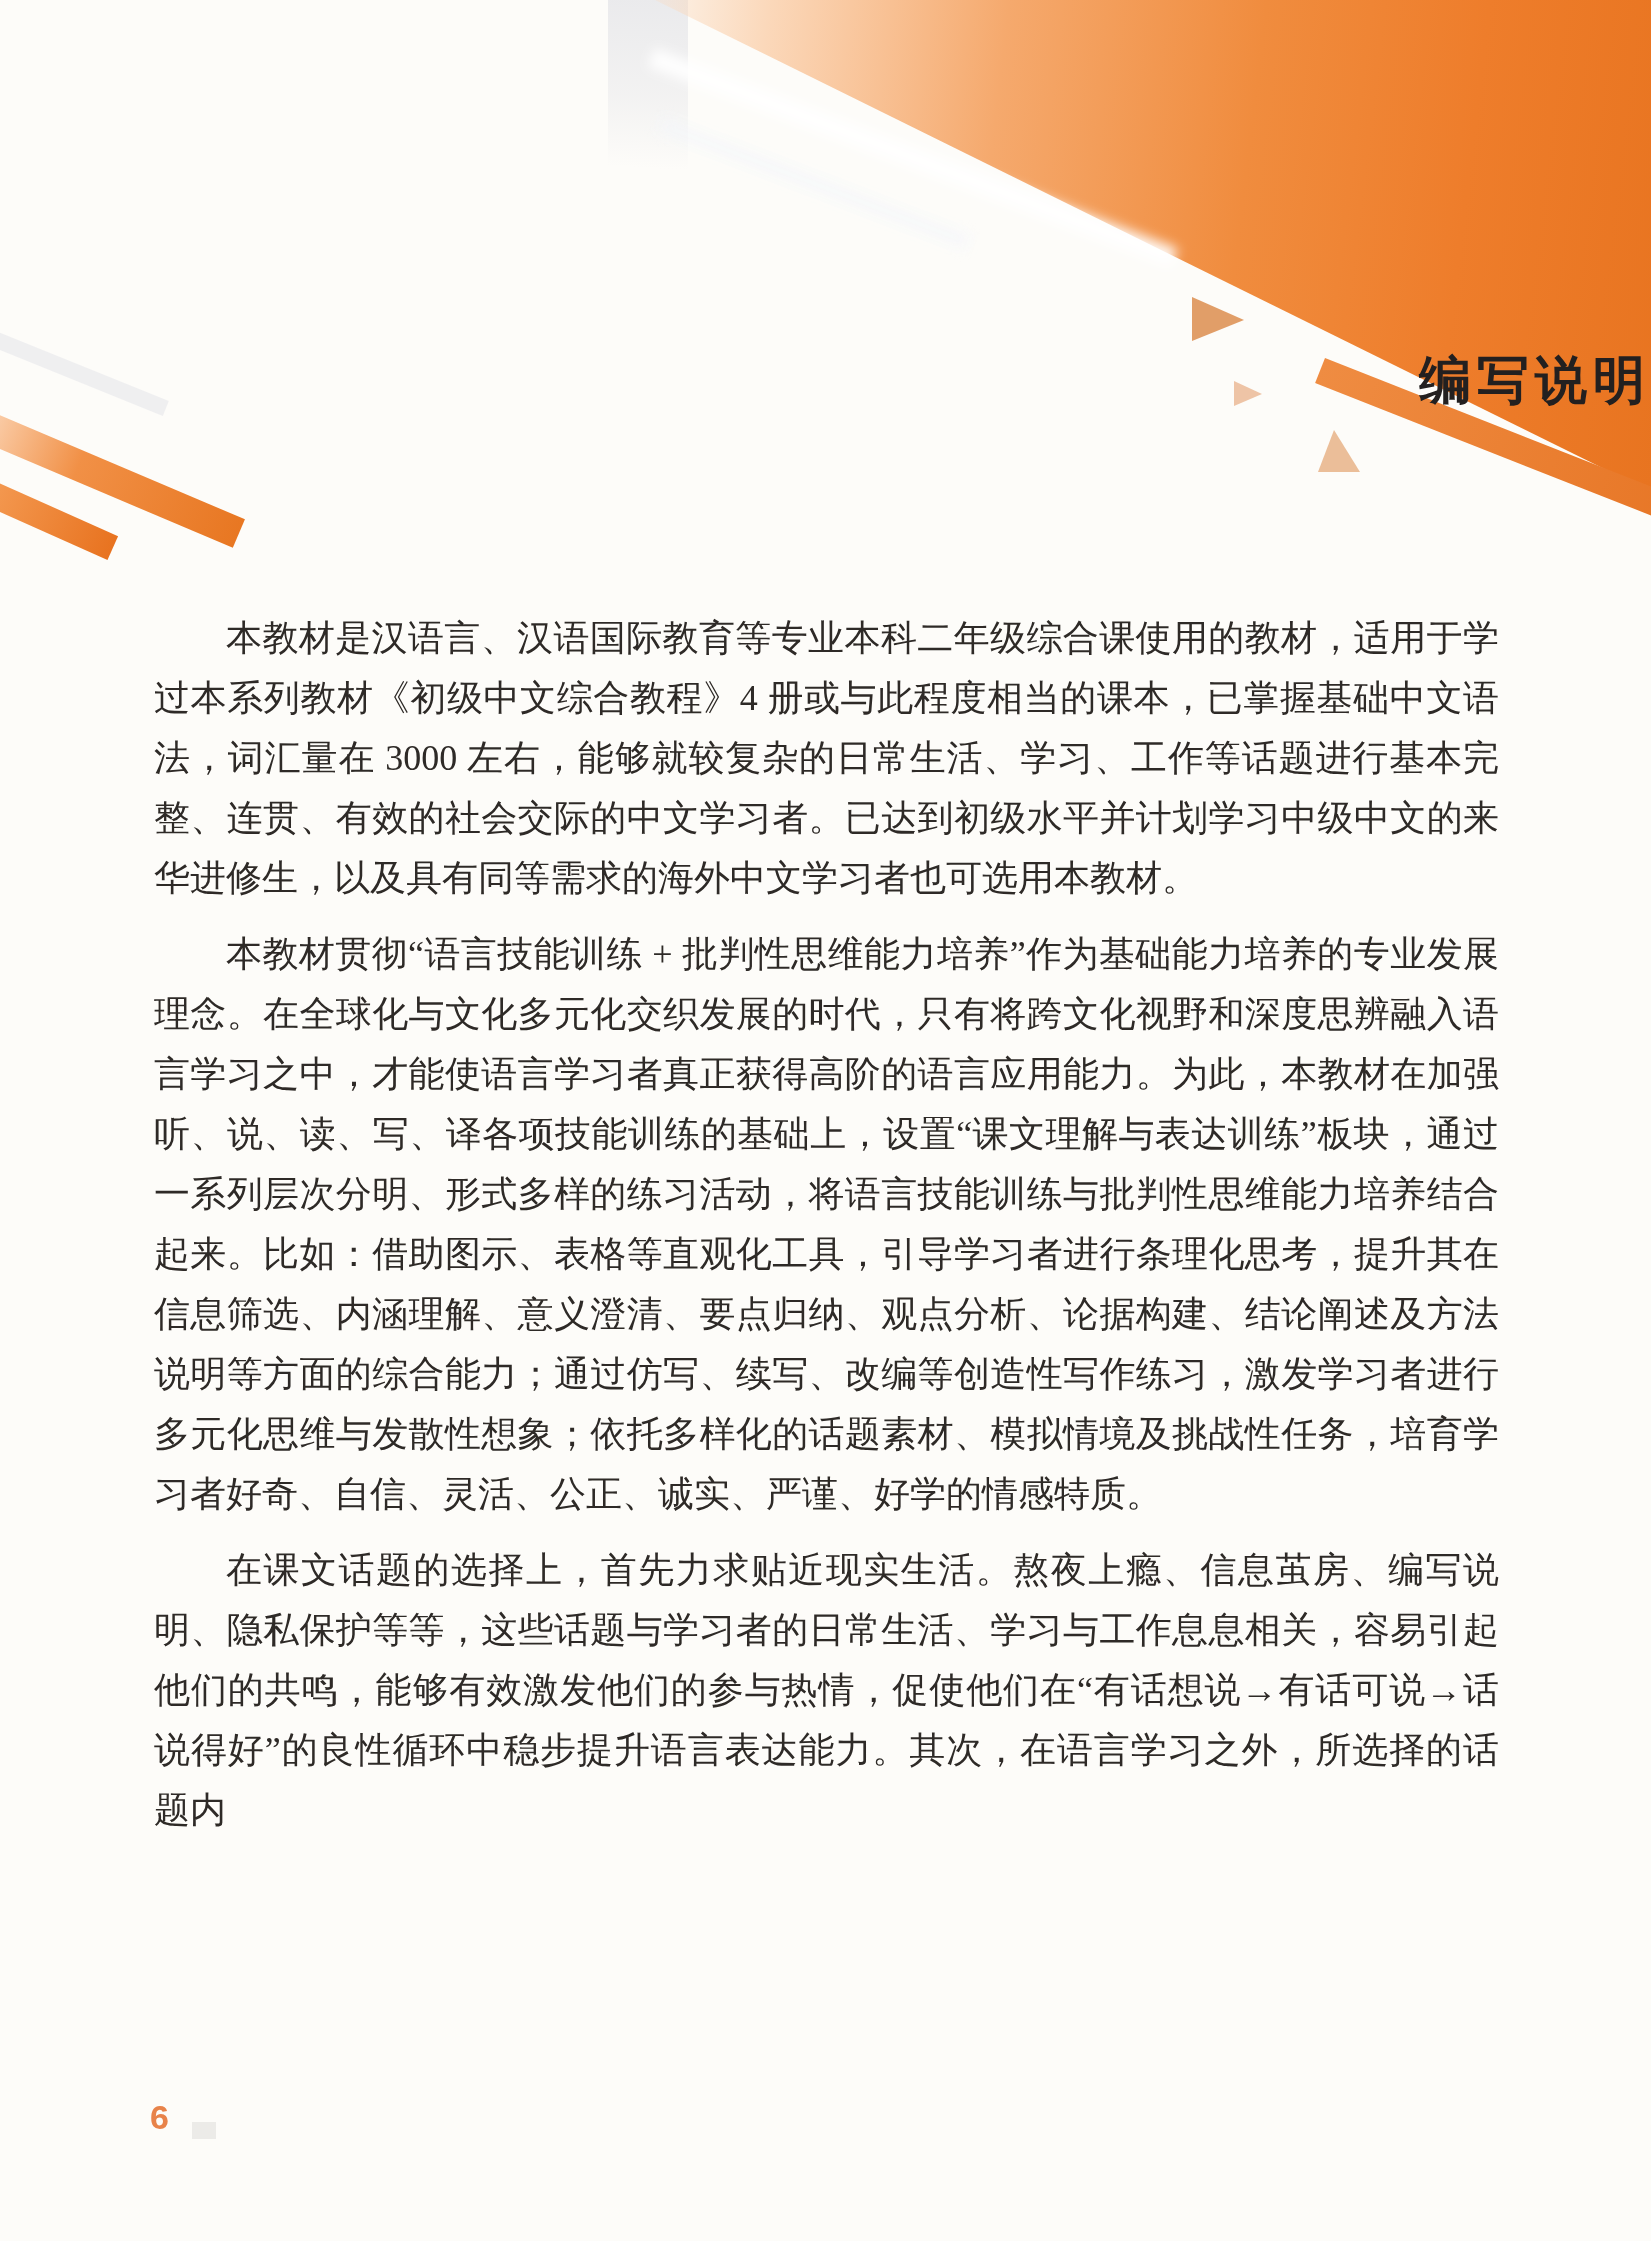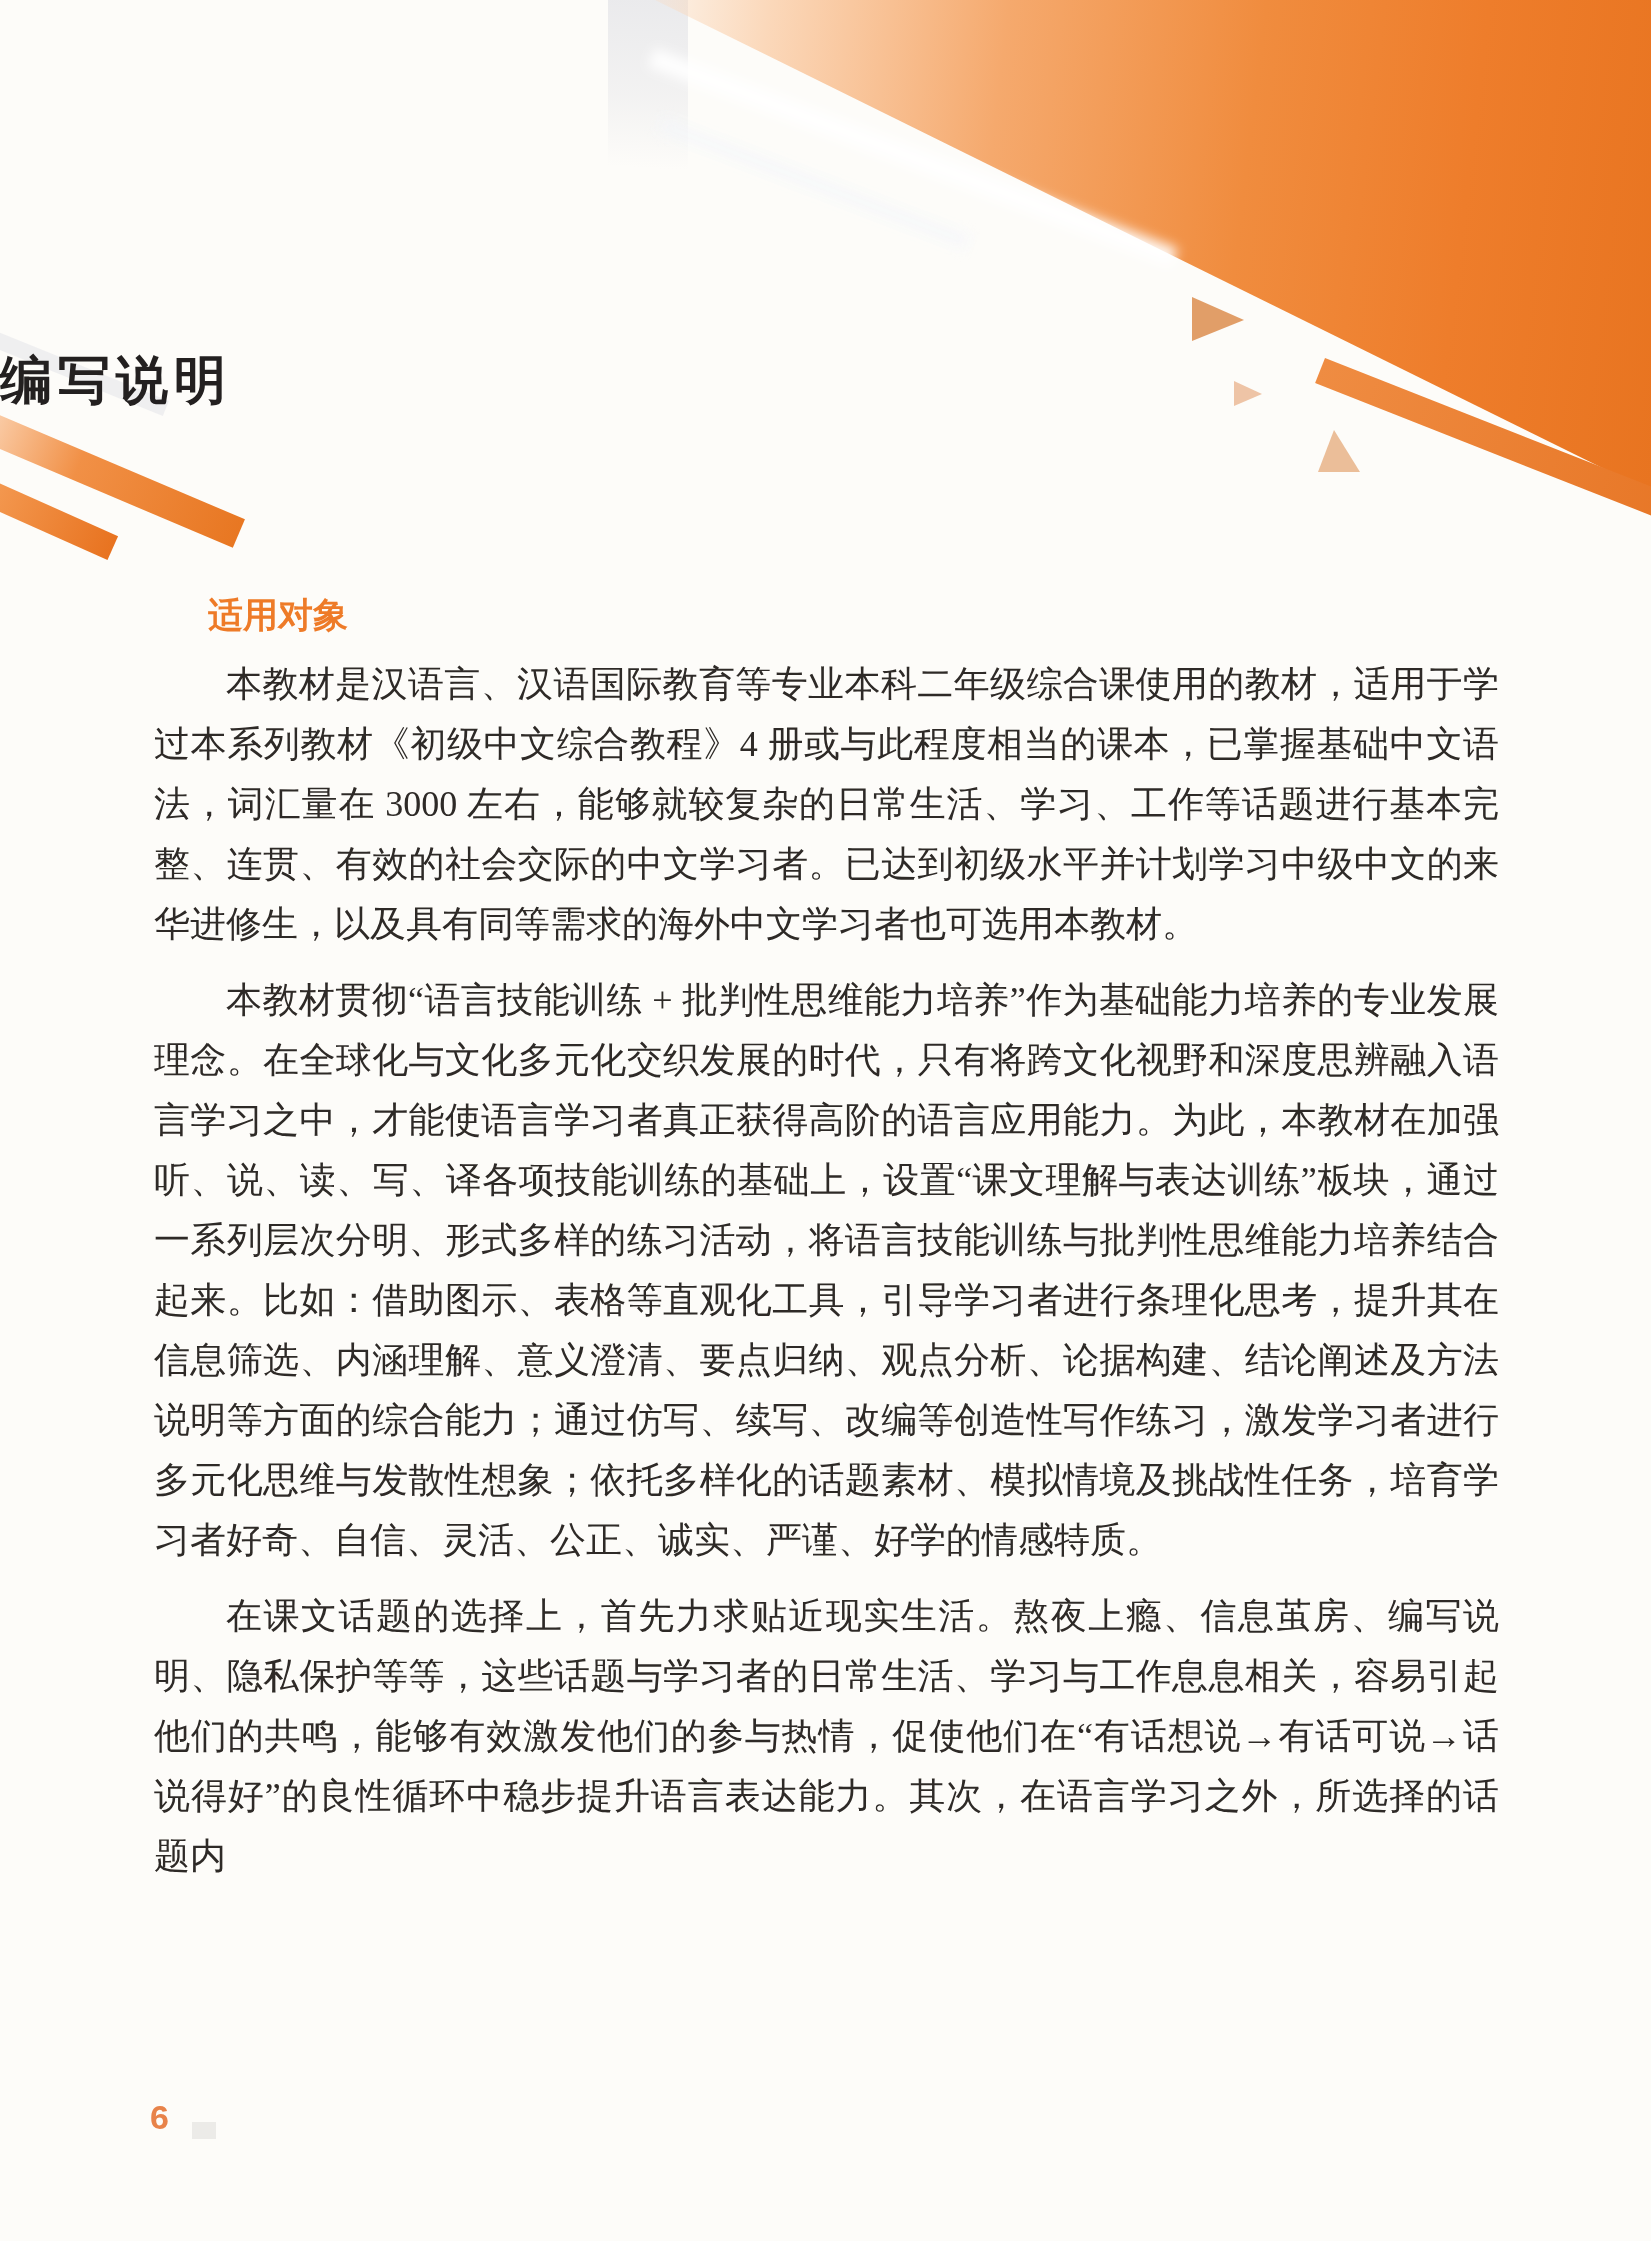--- a/index.html
+++ b/index.html
@@ -78,21 +78,21 @@
   }
   .decor-left-stripe-2 {
     left:-8px; top:480px; width:138px; height:26px;
     background:linear-gradient(90deg,#f49a52,#e87320);
     transform:rotate(24deg); transform-origin:left top;
   }
 
   
   .doc-title {
     position:absolute; left:0; top:346px; width:1651px;
-    text-align:left;
+    text-align:right;
     font-size:52px; font-weight:bold; color:#232020;
     letter-spacing:6px;
     font-family:"Liberation Sans", sans-serif;
   }
   .content {
     position:absolute; left:138px; top:592px; width:1377px;
     font-size:36px; line-height:60px; color:#2e2a27;
     text-align:justify;
     font-family:"Liberation Serif", serif;
   }
@@ -136,21 +136,20 @@
   <div class="decor tri decor-tri-1"></div>
   <div class="decor tri decor-tri-2"></div>
   <div class="decor tri decor-tri-3"></div>
   <div class="decor decor-left-faint"></div>
   <div class="decor decor-left-stripe-1"></div>
   <div class="decor decor-left-stripe-2"></div>
 
   <div class="doc-title">编写说明</div>
 
   <div class="content">
-    <div class="sec-heading" id="h2a">适用对象</div>
     <p id="p1">本教材是汉语言、汉语国际教育等专业本科二年级综合课使用的教材，适用于学过本系列教材《初级中文综合教程》4 册或与此程度相当的课本，已掌握基础中文语法，词汇量在 3000 左右，能够就较复杂的日常生活、学习、工作等话题进行基本完整、连贯、有效的社会交际的中文学习者。已达到初级水平并计划学习中级中文的来华进修生，以及具有同等需求的海外中文学习者也可选用本教材。</p>
 
     <p id="p2">本教材贯彻“语言技能训练 + 批判性思维能力培养”作为基础能力培养的专业发展理念。在全球化与文化多元化交织发展的时代，只有将跨文化视野和深度思辨融入语言学习之中，才能使语言学习者真正获得高阶的语言应用能力。为此，本教材在加强听、说、读、写、译各项技能训练的基础上，设置“课文理解与表达训练”板块，通过一系列层次分明、形式多样的练习活动，将语言技能训练与批判性思维能力培养结合起来。比如：借助图示、表格等直观化工具，引导学习者进行条理化思考，提升其在信息筛选、内涵理解、意义澄清、要点归纳、观点分析、论据构建、结论阐述及方法说明等方面的综合能力；通过仿写、续写、改编等创造性写作练习，激发学习者进行多元化思维与发散性想象；依托多样化的话题素材、模拟情境及挑战性任务，培育学习者好奇、自信、灵活、公正、诚实、严谨、好学的情感特质。</p>
 
     <p id="p4">在课文话题的选择上，首先力求贴近现实生活。熬夜上瘾、信息茧房、编写说明、隐私保护等等，这些话题与学习者的日常生活、学习与工作息息相关，容易引起他们的共鸣，能够有效激发他们的参与热情，促使他们在“有话想说→有话可说→话说得好”的良性循环中稳步提升语言表达能力。其次，在语言学习之外，所选择的话题内</p>
   </div>
 
   <div class="page-num">6</div>
   <div class="page-num-box"></div>
 

